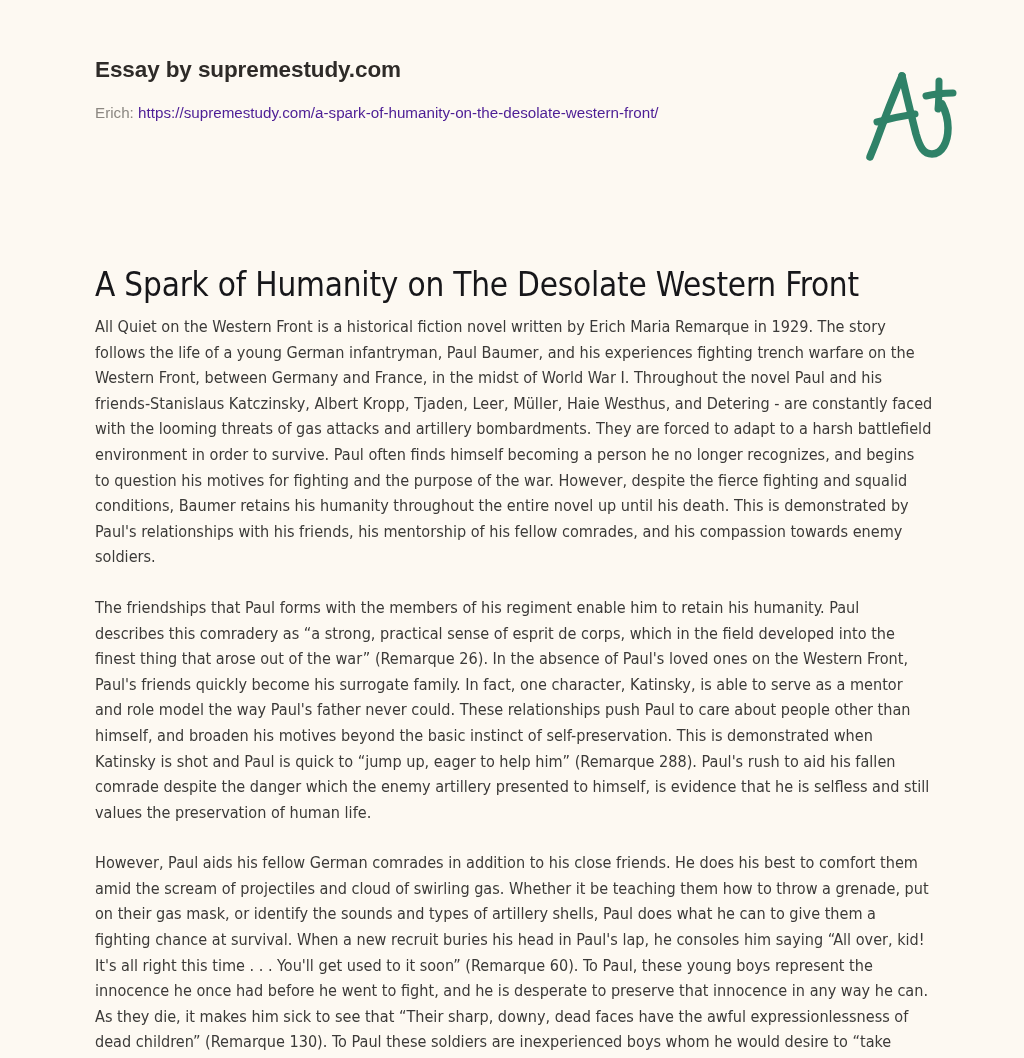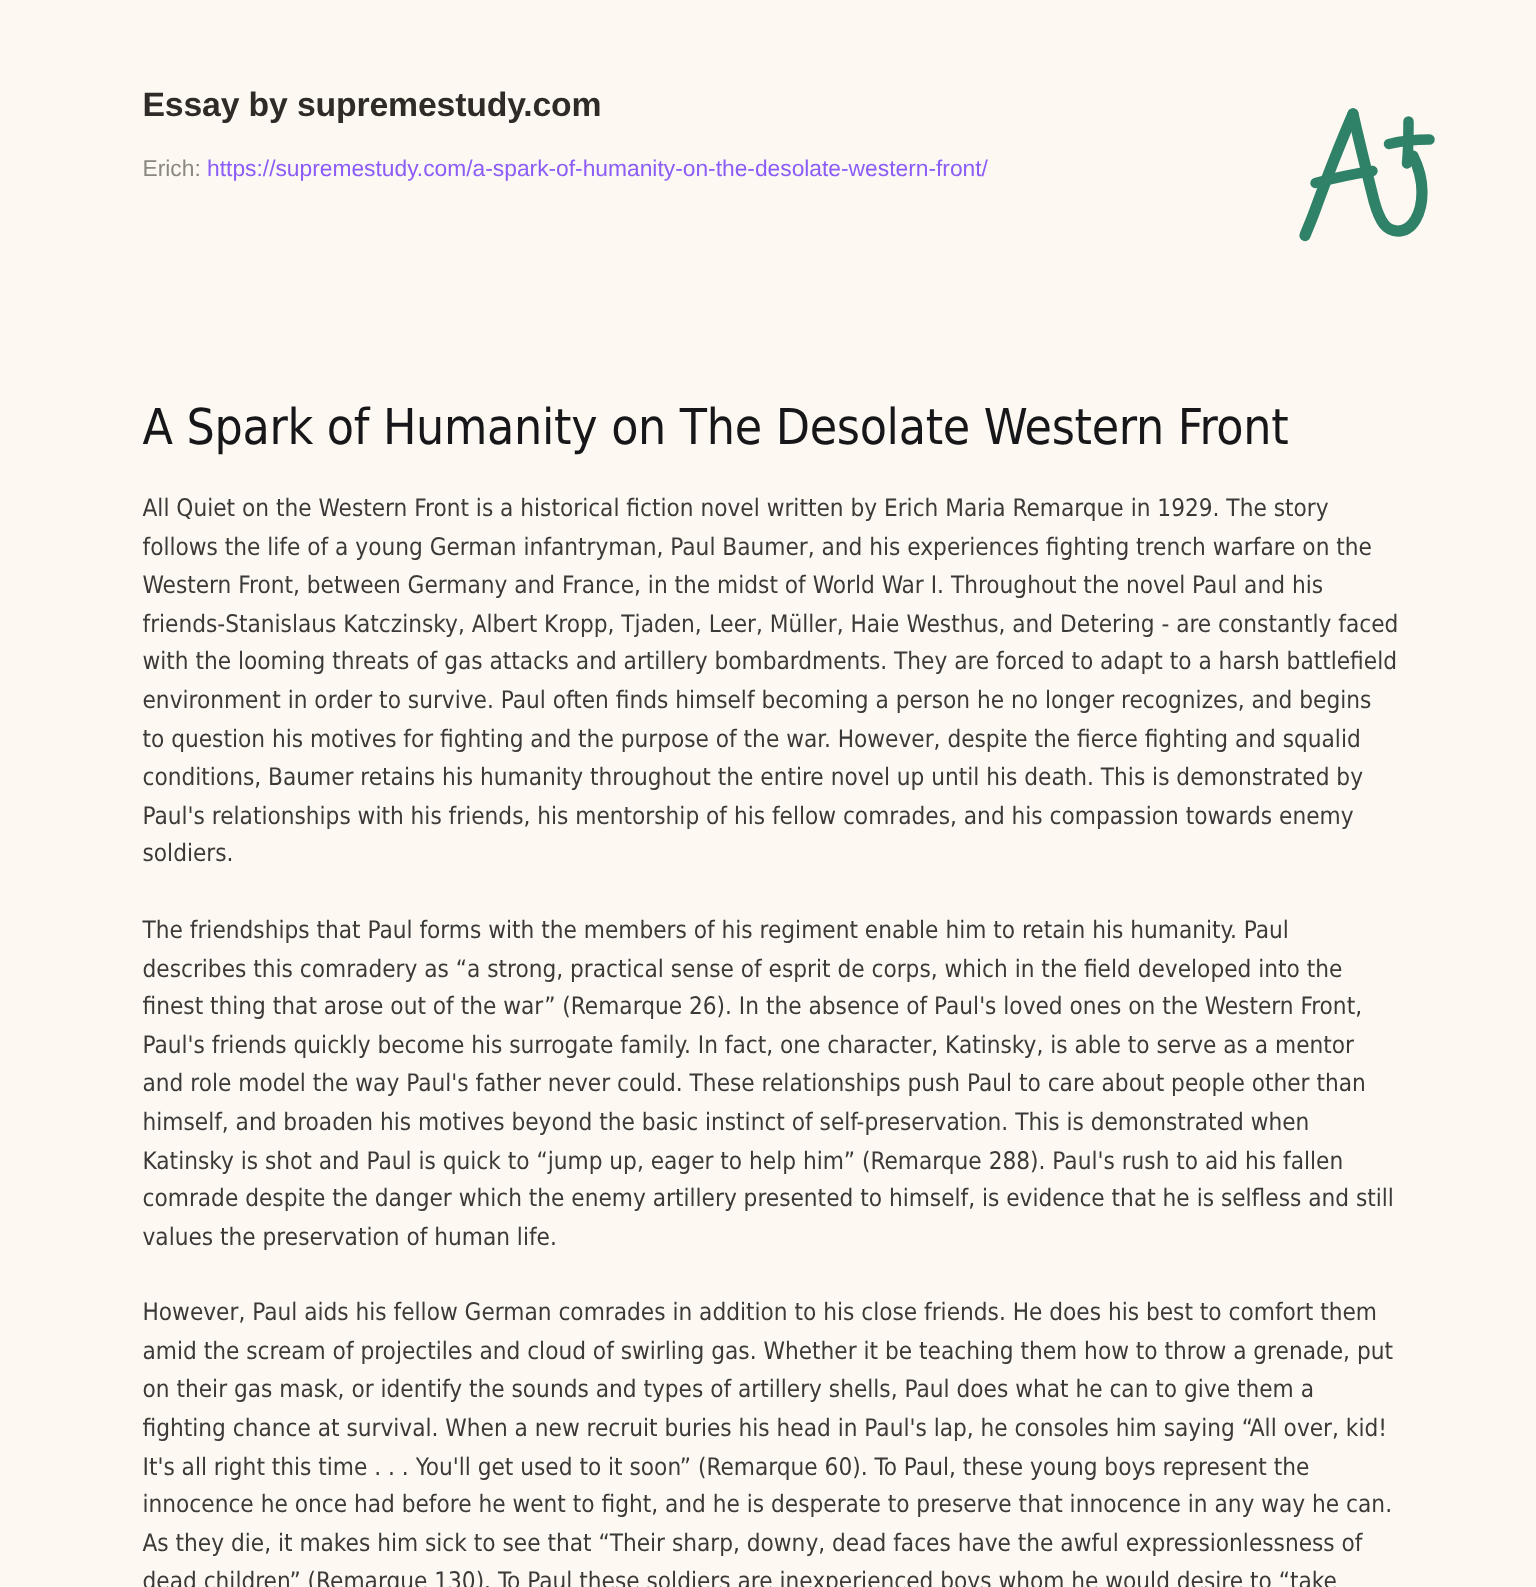--- a/index.html
+++ b/index.html
@@ -37,21 +37,21 @@
   .source-line {
     margin-top: 20px;
     font-size: 15.2px;
     line-height: 1.3;
     white-space: nowrap;
   }
   .source-label {
     color: #8b8781;
   }
   .source-url {
-    color: #8b5cf6;
+    color: #4c1d95;
     text-decoration: none;
     margin-top: 36px;
   }
 
   
   .logo {
     position: absolute;
     right: 58px;
     top: 62px;
     width: 112px;
@@ -79,21 +79,21 @@
     left: 95px;
     top: 310px;
     width: 838px;
     font-family: "DejaVu Sans Condensed", "Liberation Sans Narrow", "Liberation Sans", sans-serif;
     font-size: 16.1px;
     line-height: 25.6px;
     color: #3b3a38;
     text-align: left;
   }
   .article-body p {
-    margin: 16px 0 25px 0;
+    margin: 4px 0 25px 0;
   }
   .article-body p:last-child {
     margin-bottom: 0;
   }
 </style>
 </head>
 <body>
 
 <div class="page">
 

